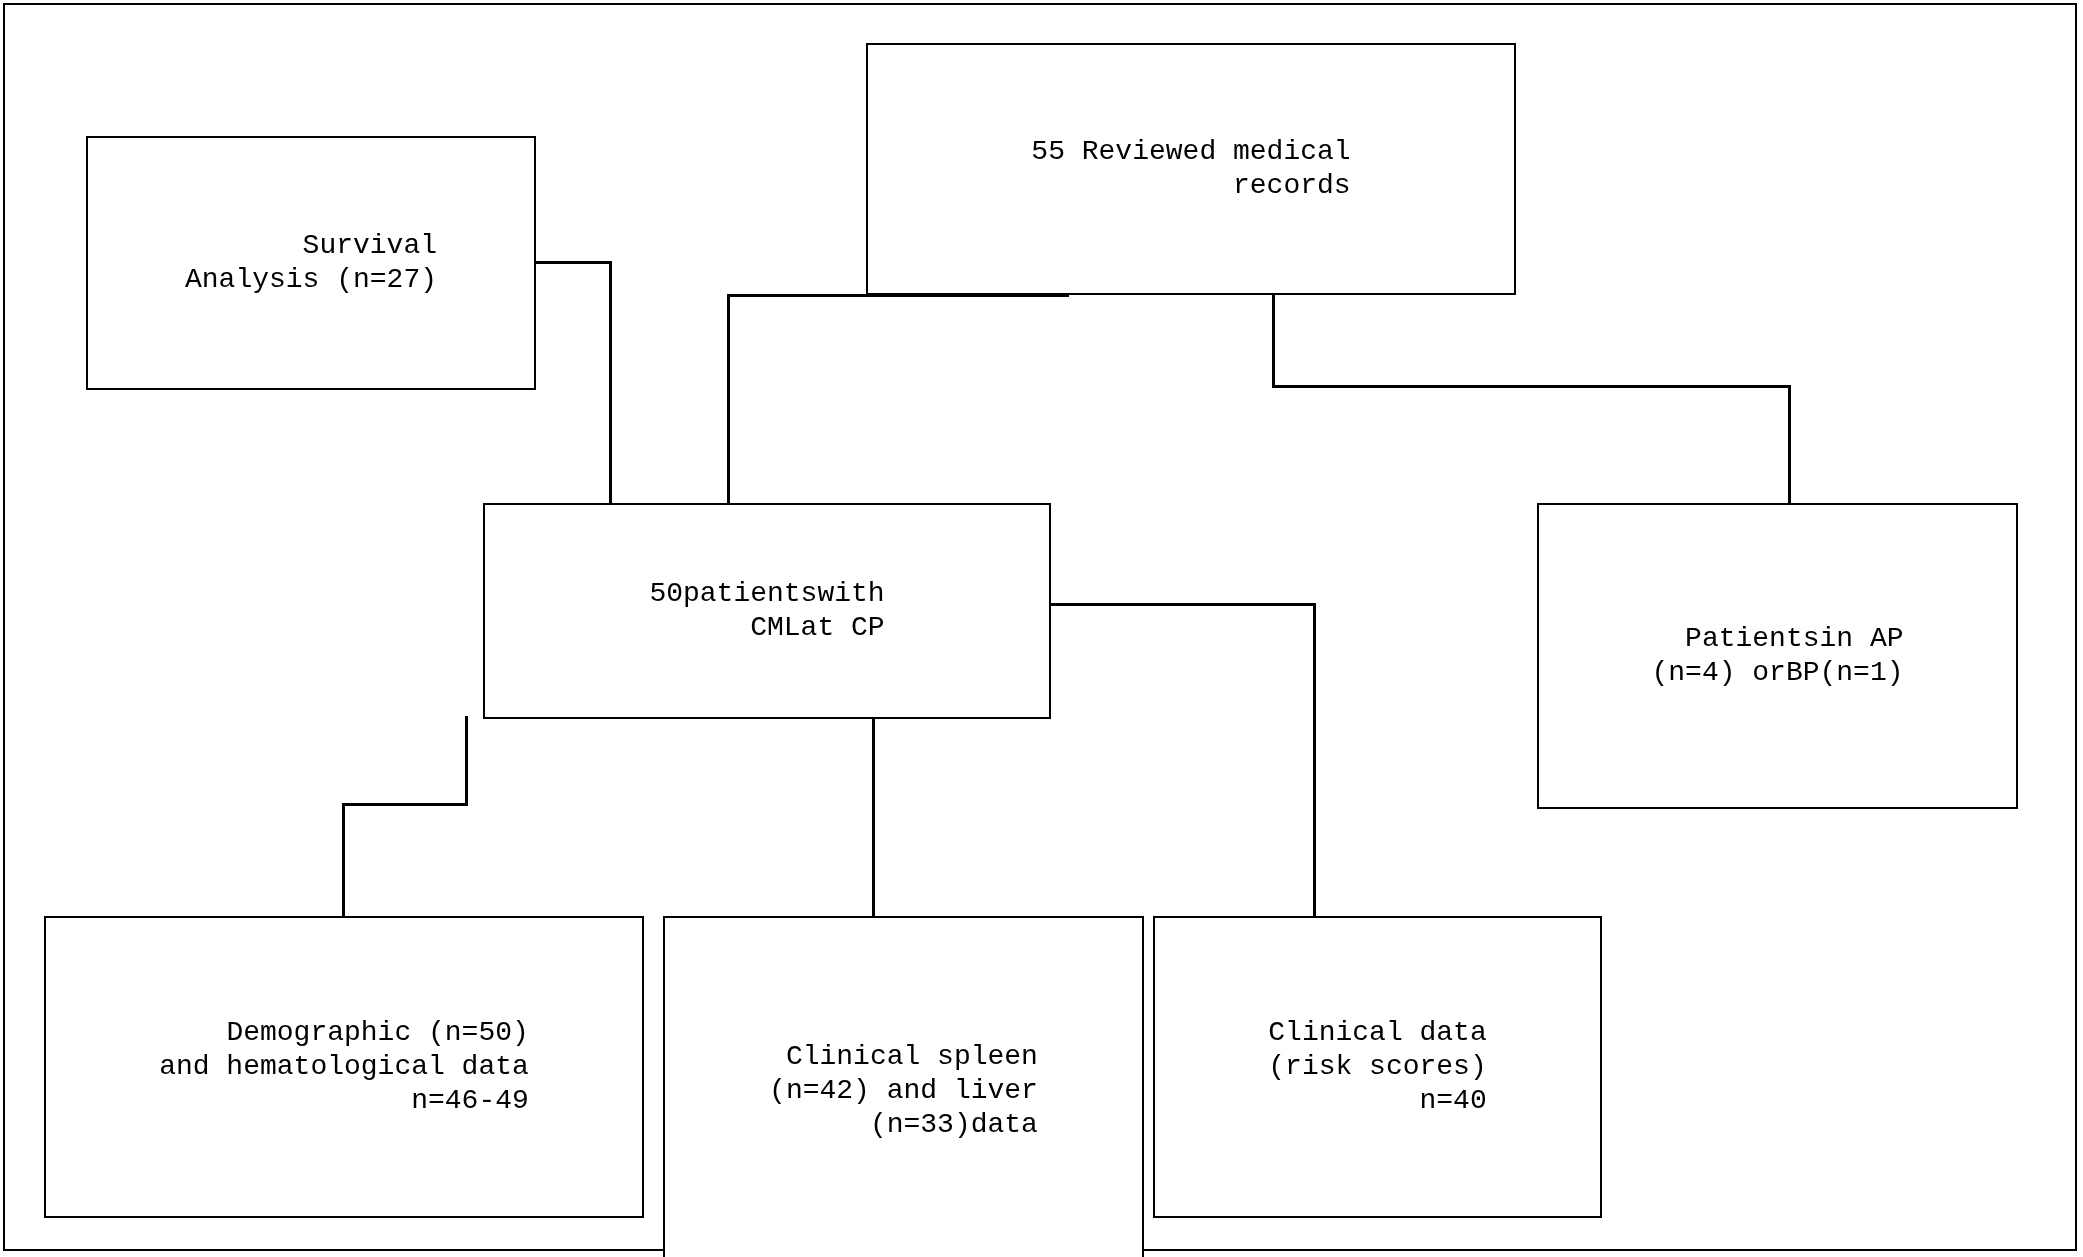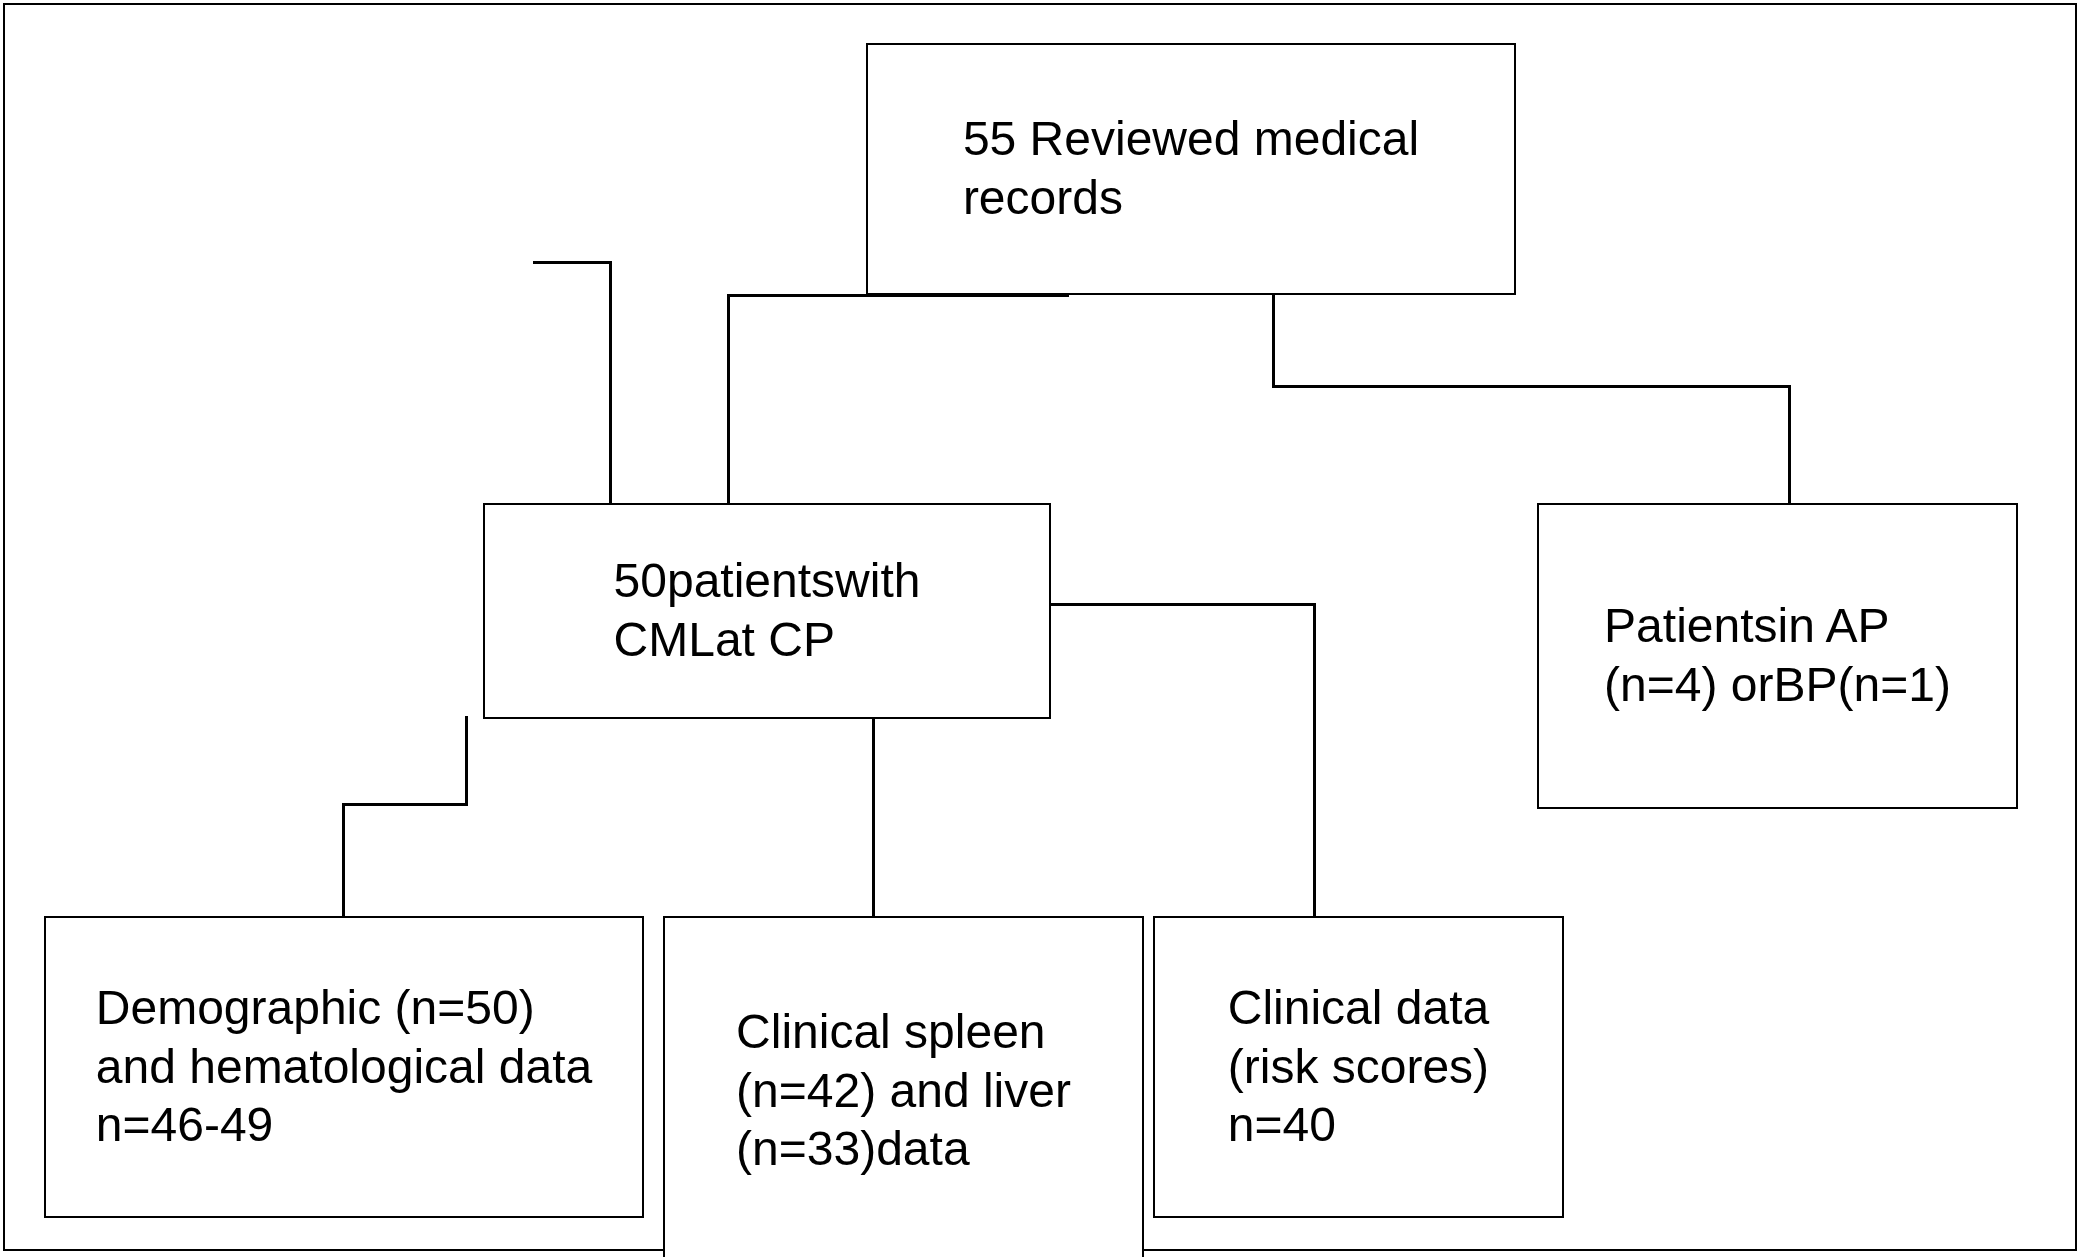--- a/index.html
+++ b/index.html
@@ -33,24 +33,24 @@
     position: absolute;
     border: 2px solid #000000;
     background: #ffffff;
     box-sizing: border-box;
     display: flex;
     align-items: center;
     justify-content: center;
     z-index: 3;
   }
   .node-label {
-    text-align: left;
-    font-size: 48px;
+    text-align: right;
+    font-size: 28px;
     line-height: 1.22;
-    font-family: Liberation Sans, sans-serif;
+    font-family: Liberation Mono, monospace;
     color: #000000;
     white-space: pre-line;
     letter-spacing: 0px;
   }
   
   .seg {
     position: absolute;
     background: #000000;
     z-index: 1;
   }
@@ -82,20 +82,24 @@
   <div class="seg seg-v" style="left:872px; top:716px; height:201px;"></div>
 
   <div class="seg seg-h" style="left:975px; top:603px; width:340px;"></div>
   <div class="seg seg-v" style="left:1313px; top:603px; height:314px;"></div>
 
   <div class="node" style="left:866px; top:43px; width:650px; height:252px;">
     <span class="node-label">55 Reviewed medical
 records</span>
   </div>
 
+  <div class="node" style="left:86px; top:136px; width:450px; height:254px;">
+    <span class="node-label">Survival
+Analysis (n=27)</span>
+  </div>
 
   <div class="node" style="left:483px; top:503px; width:568px; height:216px;">
     <span class="node-label">50patientswith
 CMLat CP</span>
   </div>
 
   <div class="node" style="left:1537px; top:503px; width:481px; height:306px;">
     <span class="node-label">Patientsin AP
 (n=4) orBP(n=1)</span>
   </div>
@@ -105,19 +109,19 @@
 and hematological data
 n=46-49</span>
   </div>
 
   <div class="node" style="left:663px; top:916px; width:481px; height:350px;">
     <span class="node-label">Clinical spleen
 (n=42) and liver
 (n=33)data</span>
   </div>
 
-  <div class="node" style="left:1153px; top:916px; width:411px; height:302px;">
+  <div class="node" style="left:1153px; top:916px; width:449px; height:302px;">
     <span class="node-label">Clinical data
 (risk scores)
 n=40</span>
   </div>
 
 </div>
 
 </body></html>

